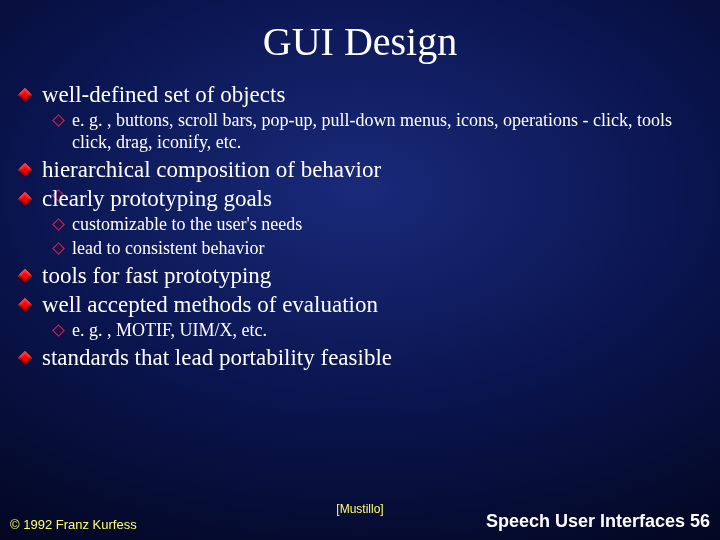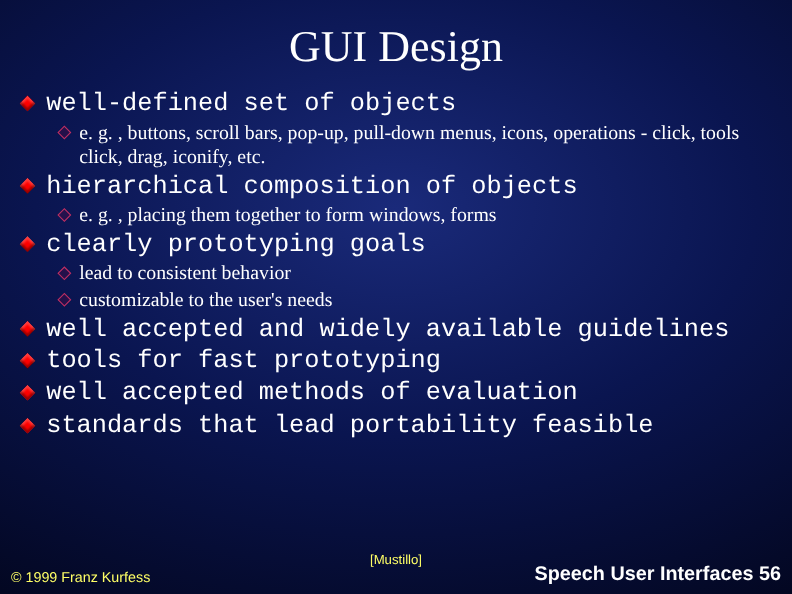--- a/index.html
+++ b/index.html
@@ -29,21 +29,20 @@
   }
   .content {
     font-size: 22px;
     line-height: 1.18;
   }
   .l1 {
     position: relative;
     padding-left: 26px;
     margin-top: 2px;
     font-size: 23px;
-    font-family: Liberation Mono, monospace;
   }
   .l1 .bullet {
     position: absolute;
     left: 4px;
     top: 6px;
     color: #ff0000;
     font-size: 15px;
   }
   .l2 {
     position: relative;
@@ -121,61 +120,63 @@
       <span class="bullet"><span class="diamond"></span></span>
       <span>well-defined set of objects</span>
     </div>
     <div class="l2">
       <span class="bullet"><span class="subdiamond"></span></span>
       <span>e. g. , buttons, scroll bars, pop-up, pull-down menus, icons, operations - click, tools click, drag, iconify, etc.</span>
     </div>
 
     <div class="l1">
       <span class="bullet"><span class="diamond"></span></span>
-      <span>hierarchical composition of objects</span>
+      <span>hierarchical composition of behavior</span>
     </div>
     <div class="l2">
       <span class="bullet"><span class="subdiamond"></span></span>
-      <span>e. g. , placing them together to form windows, forms</span>
     </div>
 
     <div class="l1">
       <span class="bullet"><span class="diamond"></span></span>
       <span>clearly prototyping goals</span>
     </div>
     <div class="l2">
       <span class="bullet"><span class="subdiamond"></span></span>
-      <span>lead to consistent behavior</span>
+      <span>customizable to the user's needs</span>
     </div>
     <div class="l2">
       <span class="bullet"><span class="subdiamond"></span></span>
-      <span>customizable to the user's needs</span>
+      <span>lead to consistent behavior</span>
     </div>
 
     <div class="l1">
       <span class="bullet"><span class="diamond"></span></span>
-      <span>well accepted and widely available guidelines</span>
     </div>
 
     <div class="l1">
       <span class="bullet"><span class="diamond"></span></span>
       <span>tools for fast prototyping</span>
     </div>
 
     <div class="l1">
       <span class="bullet"><span class="diamond"></span></span>
       <span>well accepted methods of evaluation</span>
     </div>
+    <div class="l2">
+      <span class="bullet"><span class="subdiamond"></span></span>
+      <span>e. g. , MOTIF, UIM/X, etc.</span>
+    </div>
 
     <div class="l1">
       <span class="bullet"><span class="diamond"></span></span>
       <span>standards that lead portability feasible</span>
     </div>
 
   </div>
 
   <div class="footer">
-    <span class="copyright">© 1999 Franz Kurfess</span>
+    <span class="copyright">© 1992 Franz Kurfess</span>
     <span class="citation">[Mustillo]</span>
     <span class="pagelabel">Speech User Interfaces  56</span>
   </div>
 
 </div>
 
 </body></html>

